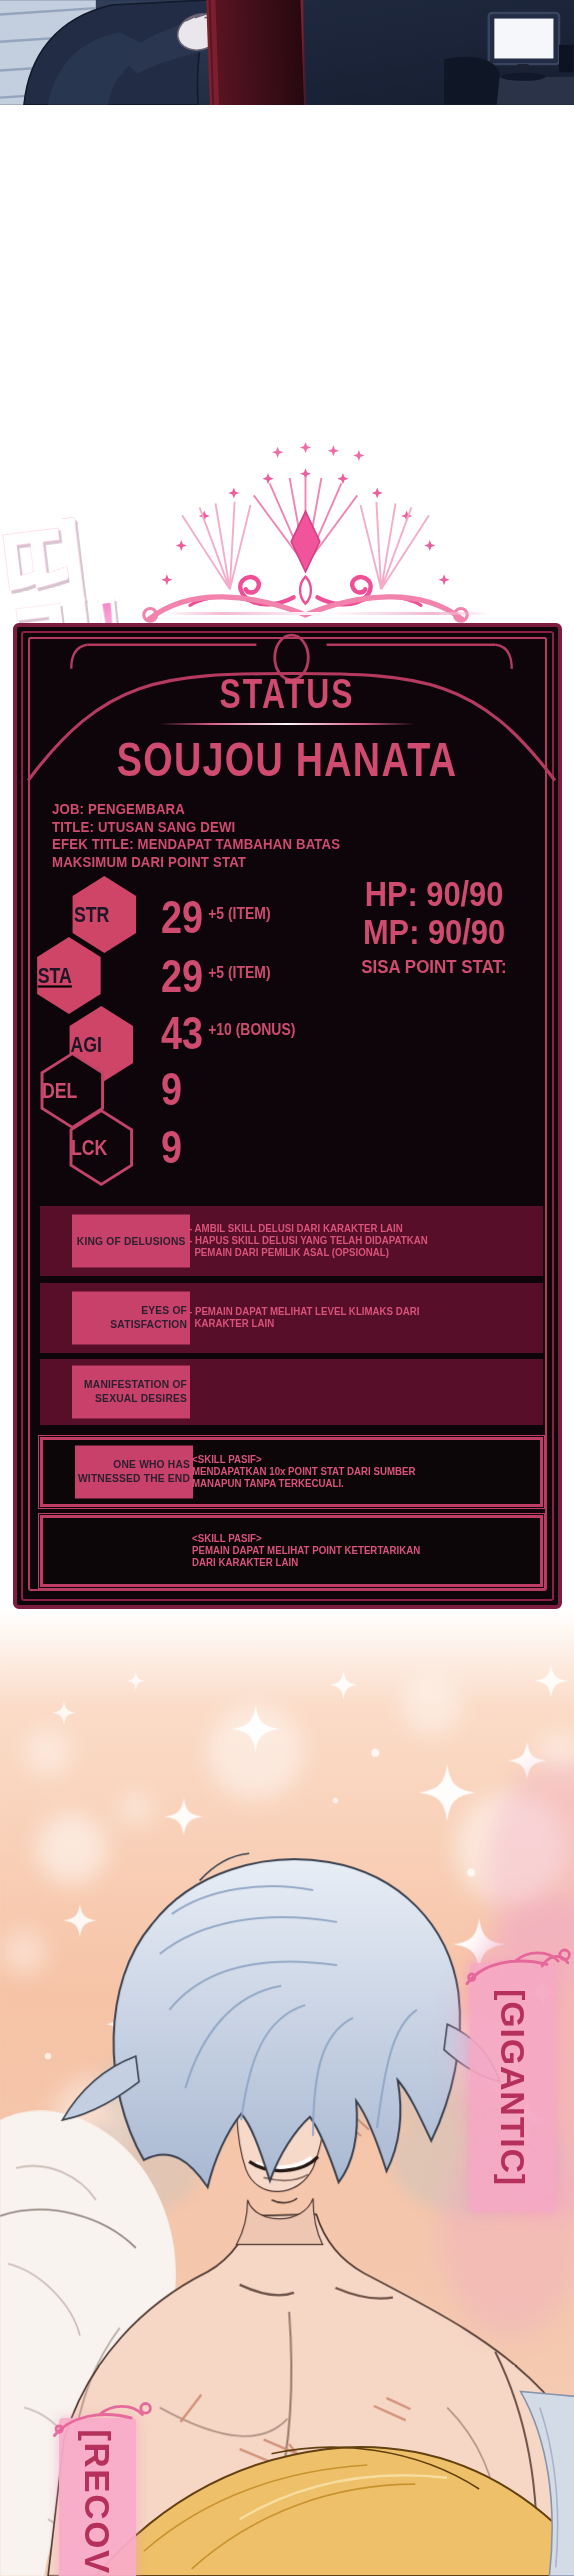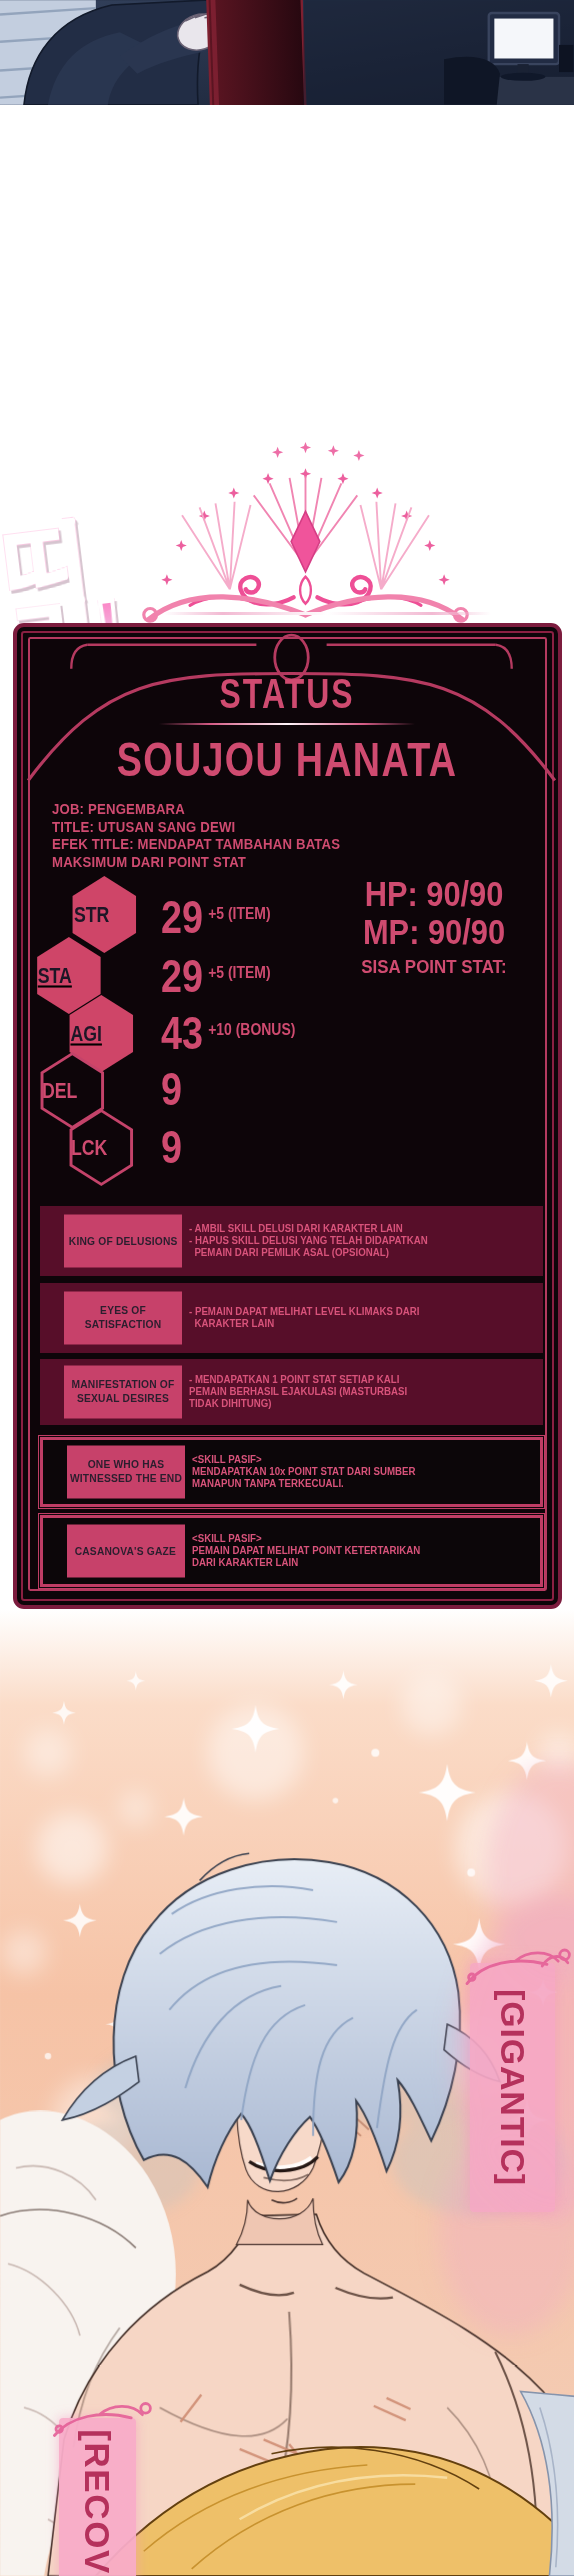--- a/index.html
+++ b/index.html
@@ -13,21 +13,21 @@
        transform:rotate(-7deg);letter-spacing:-3.2px;
        background:linear-gradient(180deg,#ff2f9e 0%,#ff71bc 48%,#e8f2fb 100%);
        -webkit-background-clip:text;background-clip:text;color:transparent;
        -webkit-text-stroke:4px #ffffff;
        filter:drop-shadow(2.4px 3.2px 0 rgba(120,60,95,.30));}
   #crown{left:134px;top:438px;width:343px;height:188px;}
   #crown-shine{left:164px;top:612px;width:327px;height:3.2px;border-radius:1.6px;
        background:linear-gradient(90deg,rgba(242,185,210,0) 0%,#f2b9d2 18%,#ffffff 50%,#f2b9d2 82%,rgba(242,185,210,0) 100%);}
   
   #status-panel{left:12.8px;top:623px;width:549px;height:986px;background:#0d0509;
-       border:4.8px solid #7c1c3e;border-radius:11px;box-sizing:border-box;overflow:hidden;}
+       border:4.8px solid #7c1c3e;border-radius:6px;box-sizing:border-box;overflow:hidden;}
   .panel-step{position:absolute;inset:4px;border:2.4px solid #8a2042;border-radius:3.2px;pointer-events:none;}
   .panel-line{position:absolute;inset:9.6px 11.2px 14.4px 11.2px;border:2.4px solid #b53a60;border-radius:2.4px;pointer-events:none;}
   .ptxt{color:#cf4b70;font-weight:700;position:absolute;white-space:nowrap;}
   #p-title{top:46px;left:50%;font-size:38px;letter-spacing:2.4px;transform:translateX(-50%) scale(.84,1.1);}
   #p-divider{position:absolute;top:96px;left:50%;width:256px;height:2.4px;transform:translateX(-50%);
        background:linear-gradient(90deg,rgba(210,80,120,0) 0%,#d45b85 20%,#fff6fa 50%,#d45b85 80%,rgba(210,80,120,0) 100%);}
   #p-name{top:105px;left:50%;font-size:46px;letter-spacing:1.6px;transform:translateX(-50%) scale(.82,1.06);}
   .info-line{left:35px;font-size:14px;transform:scaleX(.94);transform-origin:left top;letter-spacing:0.2px;}
   
   .hex{position:absolute;width:69px;height:77px;display:flex;align-items:center;justify-content:flex-start;
@@ -47,22 +47,22 @@
   #sisa-label{position:absolute;left:310px;width:214px;top:329px;text-align:center;color:#cf4b70;
        font-weight:700;font-size:18.4px;transform:scaleX(.92);transform-origin:center top;white-space:nowrap;}
   #point-box{position:absolute;left:311px;top:356px;width:209px;height:164px;border:2px solid #c13e66;
        box-sizing:border-box;}
   #point-value{position:absolute;left:50%;top:37px;color:#cf4b70;font-weight:700;font-size:89px;line-height:1;
        transform:translateX(-50%) scaleX(.84);}
   
   .skill-row{position:absolute;left:23px;width:503px;box-sizing:border-box;}
   .skill-maroon{background:#570e29;}
   .skill-black{background:#0c0609;border:3.2px solid #bf3d65;outline:1.2px solid #bf3d65;outline-offset:1.6px;}
-  .skill-chip{position:absolute;left:24px;top:50%;transform:translateY(-50%);width:118px;height:53px;
-       background:#c7416a;display:flex;align-items:center;justify-content:center;text-align:center;}
+  .skill-chip{position:absolute;left:32px;top:50%;transform:translateY(-50%);width:118px;height:53px;
+       background:#c7416a;display:flex;align-items:center;justify-content:center;text-align:right;}
   .skill-chip span{color:#2b1e2e;font-weight:700;font-size:10.8px;line-height:1.25;transform:scale(.95,1.05);
        letter-spacing:0.2px;}
   .skill-desc{position:absolute;left:149px;right:6.4px;top:50%;transform:translateY(-50%) ;
        color:#d9537b;font-weight:700;font-size:10px;line-height:1.22;white-space:pre-wrap;}
   .skill-desc>span{display:inline-block;transform:scaleX(.97);transform-origin:left top;white-space:pre-wrap;}
   
   #bottom-art{left:0;top:1609px;width:575px;height:967px;}
   .ribbon{position:absolute;border-radius:4px;}
   #ribbon-gigantic{left:470px;top:1963px;width:85px;height:249px;background:rgba(246,167,196,.85);
        box-shadow:0 0 14.4px rgba(244,150,190,.6);}
@@ -189,21 +189,21 @@
   <div class="ptxt info-line" style="top:192px;">TITLE: UTUSAN SANG DEWI</div>
   <div class="ptxt info-line" style="top:209px;">EFEK TITLE: MENDAPAT TAMBAHAN BATAS</div>
   <div class="ptxt info-line" style="top:227px;">MAKSIMUM DARI POINT STAT</div>
 
   <div class="hex hex-fill" style="left:53px;top:249px;">
     <span class="hex-label">STR</span>
     </div>
   <div class="hex hex-fill" style="left:17.6px;top:310px;text-decoration:underline;">
     <span class="hex-label">STA</span>
     </div>
-  <div class="hex hex-fill" style="left:50px;top:368px;text-decoration:underline;">
+  <div class="hex hex-fill" style="left:50px;top:379px;">
     <span class="hex-label">AGI</span>
     </div>
   <div class="hex hex-out" style="left:21px;top:425px;">
     <div class="hex-inner"></div>
     <span class="hex-label">DEL</span>
     </div>
   <div class="hex hex-out" style="left:50px;top:482px;">
     <div class="hex-inner"></div>
     <span class="hex-label">LCK</span>
     </div>
@@ -231,36 +231,30 @@
     <div class="skill-chip">
         <span>EYES OF SATISFACTION</span>
       </div>
     <div class="skill-desc"><span>- PEMAIN DAPAT MELIHAT LEVEL KLIMAKS DARI
   KARAKTER LAIN</span></div>
   </div>
   <div class="skill-row skill-maroon" style="top:732px;height:66px;">
     <div class="skill-chip">
         <span>MANIFESTATION OF SEXUAL DESIRES</span>
       </div>
-    <div class="skill-desc"><span>- MENDAPATKAN 1 POINT STAT SETIAP KALI
-PEMAIN BERHASIL EJAKULASI (MASTURBASI
-TIDAK DIHITUNG)</span></div>
   </div>
   <div class="skill-row skill-black" style="top:810px;height:70px;text-decoration:underline;">
     <div class="skill-chip">
         <span>ONE WHO HAS WITNESSED THE END</span>
       </div>
     <div class="skill-desc"><span>&lt;SKILL PASIF&gt;
 MENDAPATKAN 10x POINT STAT DARI SUMBER
 MANAPUN TANPA TERKECUALI.</span></div>
   </div>
   <div class="skill-row skill-black" style="top:888px;height:72px;">
-    <div class="skill-chip">
-        <span>CASANOVA'S GAZE</span>
-      </div>
     <div class="skill-desc"><span>&lt;SKILL PASIF&gt;
 PEMAIN DAPAT MELIHAT POINT KETERTARIKAN
 DARI KARAKTER LAIN</span></div>
   </div>
 </div>
 
 <div class="abs" id="bottom-art">
   <svg width="575" height="967" viewBox="0 0 720 1211">
     <defs>
       <linearGradient id="bgGrad" x1="0" y1="0" x2="0" y2="1">

